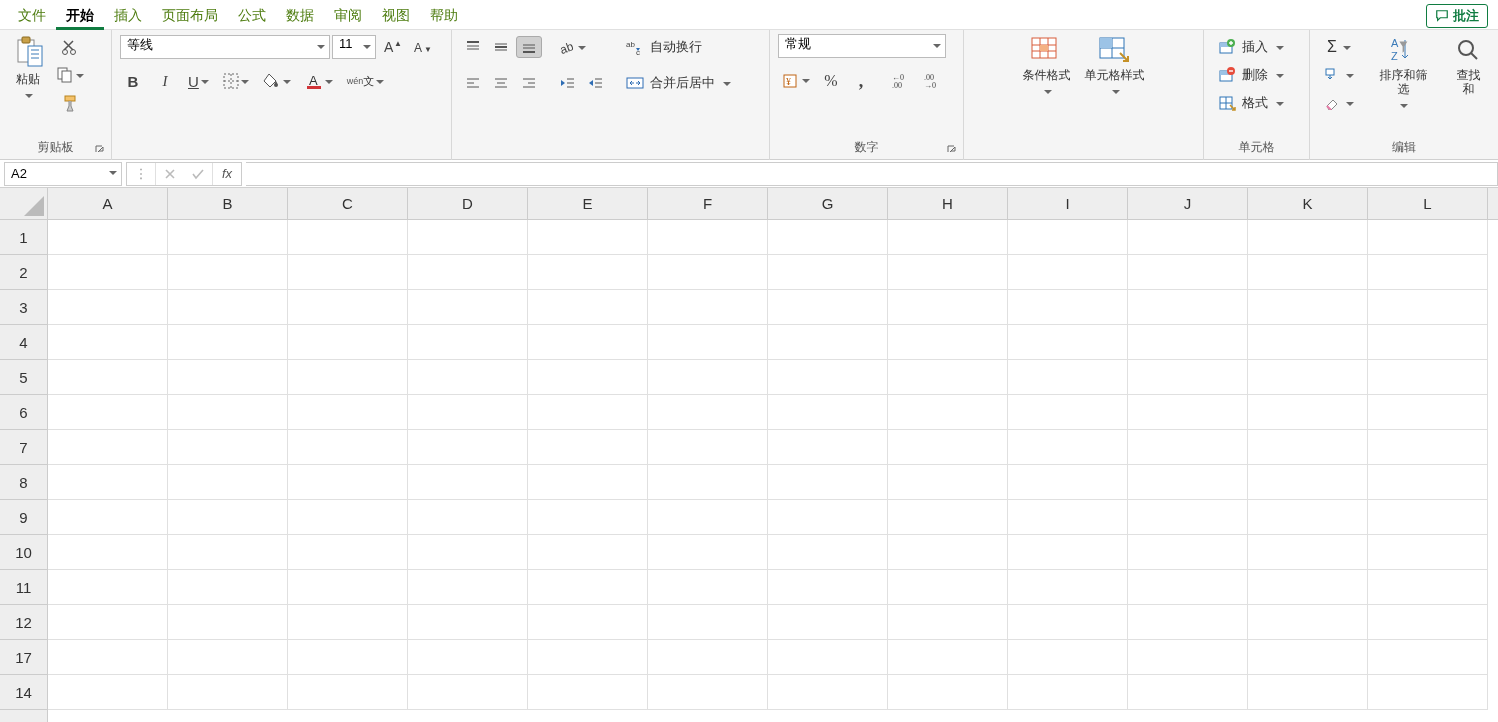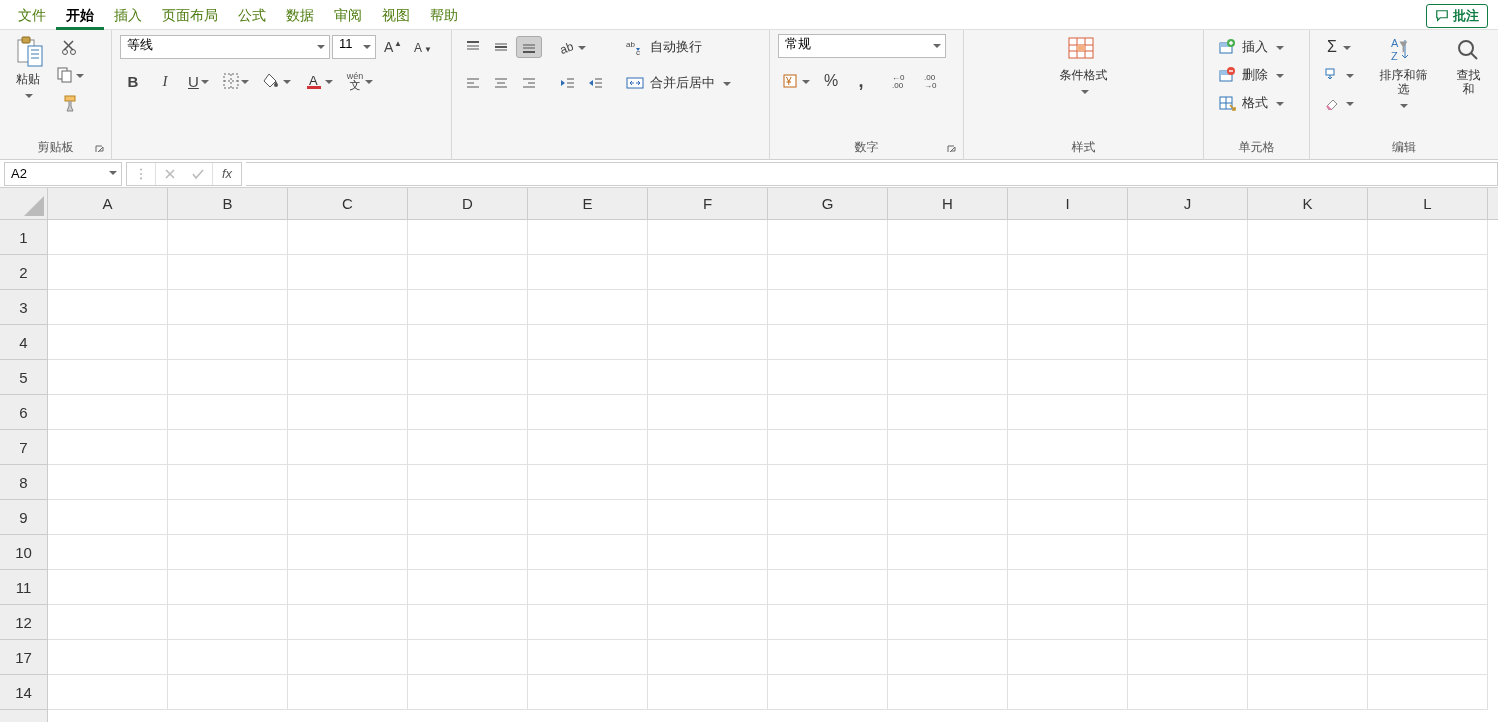--- a/index.html
+++ b/index.html
@@ -179,21 +179,21 @@
             <span class="dd-caret"></span>
           </div>
         <div class="btn">
             <svg width="18" height="18">
               <text x="4" y="13" font-size="13" fill="#333">A</text>
               <rect x="2" y="14" width="14" height="3" fill="#d13438"></rect>
             </svg>
             <span class="dd-caret"></span>
           </div>
         <div class="btn">
-            <div style="display:flex;flex-direction:column;align-items:center;line-height:9px;">
+            <div style="display:flex;flex-direction:row;align-items:center;line-height:9px;">
               <span style="font-size:9px;color:#555;">wén</span>
               <span style="font-size:11px;color:#333;">文</span>
             </div>
             <span class="dd-caret"></span>
           </div>
       </div>
     </div>
   </div>
 
   <div class="group" style="width:318px;">
@@ -285,21 +285,21 @@
               <path d="M4 8h4m-2-2l-2 2 2 2M14 8h-4m2-2l2 2-2 2" stroke="#2e6db4" fill="none"></path>
             </svg>
             <span>合并后居中</span>
             <span class="dd-caret"></span>
           </div>
       </div>
     </div>
   </div>
 
   <div class="group" style="width:194px;">
-    <div class="group-body col" style="gap:10px;">
+    <div class="group-body col" style="gap:10px;font-family:Liberation Serif, serif;">
       <div class="numfmt-select">
           <span>常规</span>
           <span class="sel-caret"></span>
         </div>
       <div class="row" style="gap:4px;">
         <div class="btn">
             <svg width="18" height="16">
               <rect x="2" y="2" width="12" height="12" fill="#fff" stroke="#c06515"></rect>
               <text x="4" y="12" font-size="10" fill="#c06515">¥</text>
             </svg>
@@ -340,22 +340,32 @@
             <rect x="2" y="2" width="24" height="20" fill="#fff" stroke="#d85c3a"></rect>
             <line x1="2" y1="9" x2="26" y2="9" stroke="#d85c3a"></line>
             <line x1="2" y1="15" x2="26" y2="15" stroke="#d85c3a"></line>
             <line x1="10" y1="2" x2="10" y2="22" stroke="#d85c3a"></line>
             <line x1="18" y1="2" x2="18" y2="22" stroke="#d85c3a"></line>
             <rect x="10" y="9" width="8" height="6" fill="#f4b183"></rect>
           </svg>
         <span class="lbl">条件格式</span>
         <span class="dd-caret"></span>
       </div>
-    </div>
-    <div class="group-label"><span>样式</span></div>
+      <div class="bigbtn">
+        <svg width="34" height="30">
+            <rect x="2" y="2" width="24" height="20" fill="#fff" stroke="#2e75b6"></rect>
+            <line x1="2" y1="12" x2="26" y2="12" stroke="#2e75b6"></line>
+            <line x1="14" y1="2" x2="14" y2="22" stroke="#2e75b6"></line>
+            <rect x="2" y="2" width="12" height="10" fill="#9cc3e6"></rect>
+            <path d="M22 17l8 8M30 20v5h-5" stroke="#c59127" stroke-width="2" fill="none"></path>
+          </svg>
+        <span class="lbl">单元格样式</span>
+        <span class="dd-caret"></span>
+      </div>
+    </div>
   </div>
 
   <div class="group" style="width:106px;">
     <div class="group-body col" style="gap:2px;">
       <div class="medbtn">
           <svg width="18" height="16">
             <rect x="2" y="4" width="12" height="10" fill="#fff" stroke="#2e75b6"></rect>
             <rect x="2" y="4" width="12" height="4" fill="#9cc3e6"></rect>
             <circle cx="13" cy="4" r="4" fill="#4caf50"></circle>
             <path d="M13 2v4M11 4h4" stroke="#fff" stroke-width="1.4"></path>

